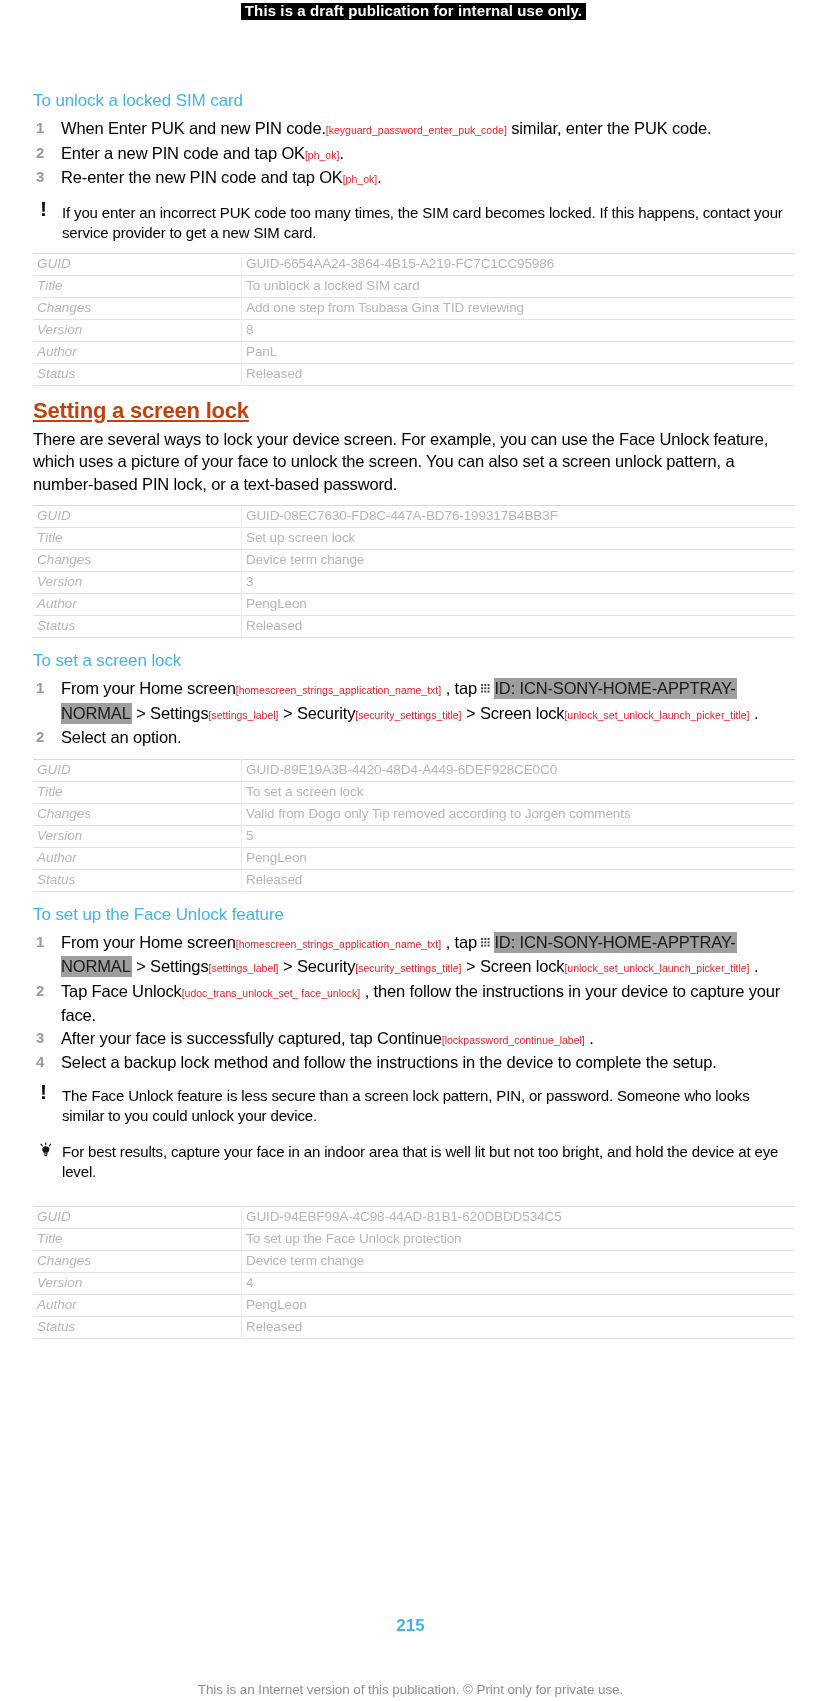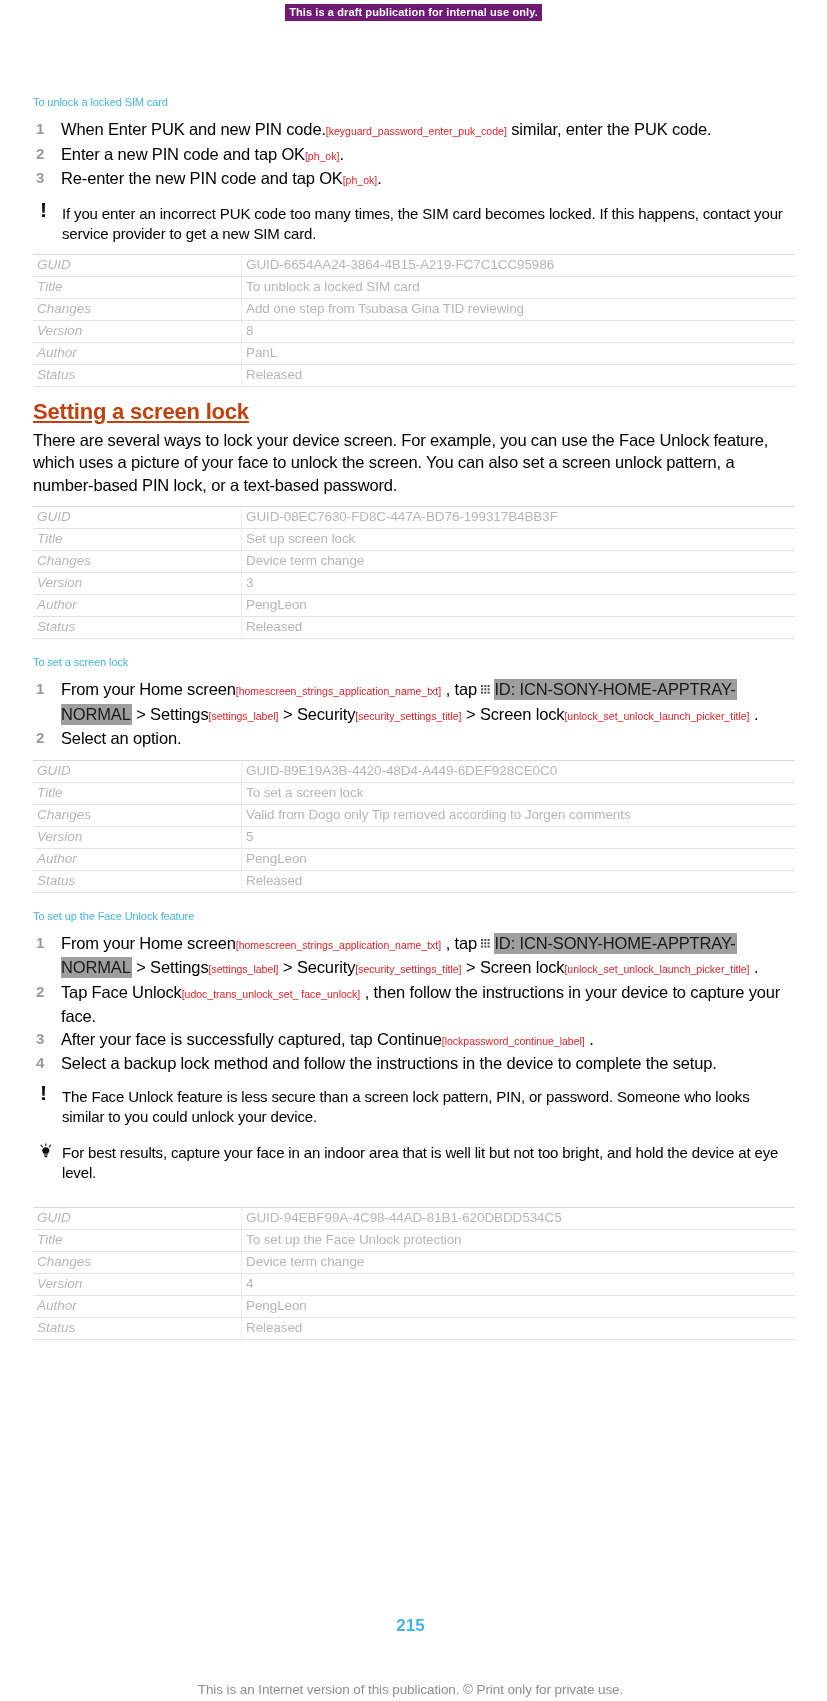--- a/index.html
+++ b/index.html
@@ -17,23 +17,23 @@
   }
 
   
   .draft-banner-wrap {
     width: 100%;
     text-align: center;
     padding-top: 2px;
   }
   .draft-banner {
     display: inline-block;
-    background: #701a75;
+    background: #000000;
     color: #ffffff;
-    font-size: 11px;
+    font-size: 15px;
     font-weight: bold;
     line-height: 14px;
     padding: 1px 4px 2px 4px;
     letter-spacing: 0.1px;
   }
 
   
   .page {
     padding: 0 32px 0 33px;
     box-sizing: border-box;
@@ -44,21 +44,21 @@
   h2.section-title {
     font-size: 22px;
     font-weight: bold;
     line-height: 26px;
     margin: 0 0 4px 0;
     color: #c2410c;
     letter-spacing: -0.2px;
     text-decoration: underline;
   }
   h3.proc-title {
-    font-size: 11px;
+    font-size: 17px;
     font-weight: normal;
     line-height: 22px;
     margin: 0 0 5px 0;
     color: #41B6E6;
     letter-spacing: -0.1px;
   }
 
   p.body-text {
     font-size: 16.5px;
     line-height: 22.5px;

